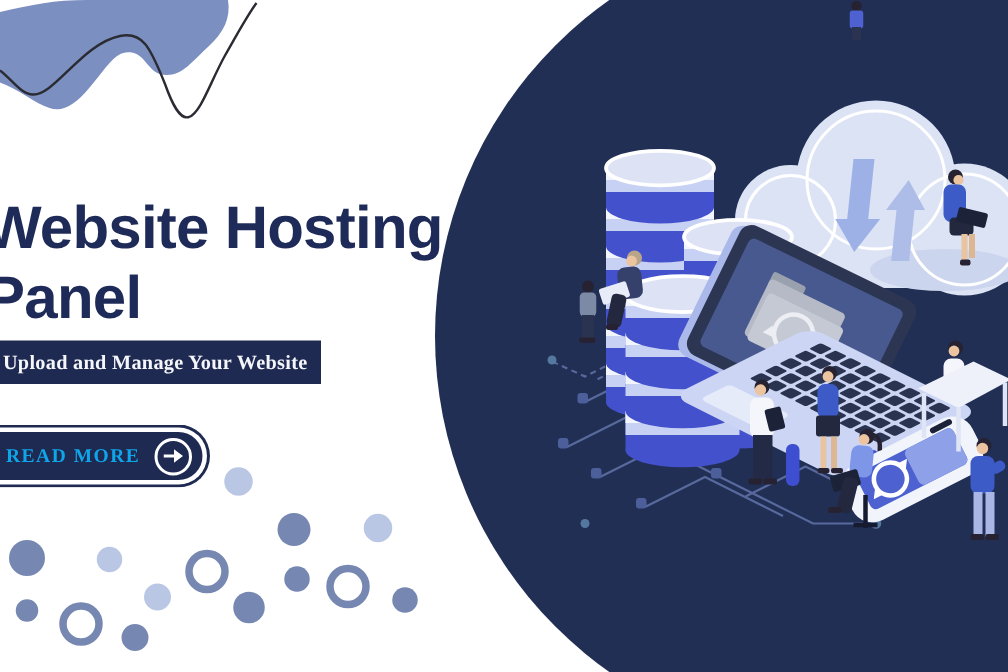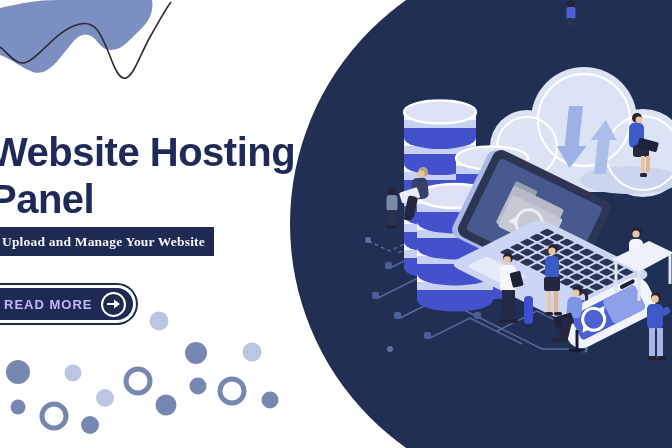--- a/index.html
+++ b/index.html
@@ -30,22 +30,23 @@
     border:2px solid #1e2a52;border-left:none;
     border-radius:0 22px 22px 0;padding:3px 3px 3px 0;
     background:transparent;cursor:pointer;
   }
   .cta-inner{
     background:#1e2a52;border-radius:0 17px 17px 0;
     height:32px;display:flex;align-items:center;gap:9px;
     padding:0 7px 0 22px;
   }
   .cta-label{
-    color:#c4b5fd;font-weight:bold;font-size:13px;letter-spacing:1px;
+    color:#0ea5e9;font-weight:bold;font-size:13px;letter-spacing:1px;
     white-space:nowrap;
+    font-family:Liberation Serif, serif;
   }
   .cta-circle{
     width:21px;height:21px;border:2px solid #ffffff;border-radius:50%;
     display:flex;align-items:center;justify-content:center;flex:0 0 auto;
   }
   svg{display:block;}
 </style>
 </head>
 <body>
 

